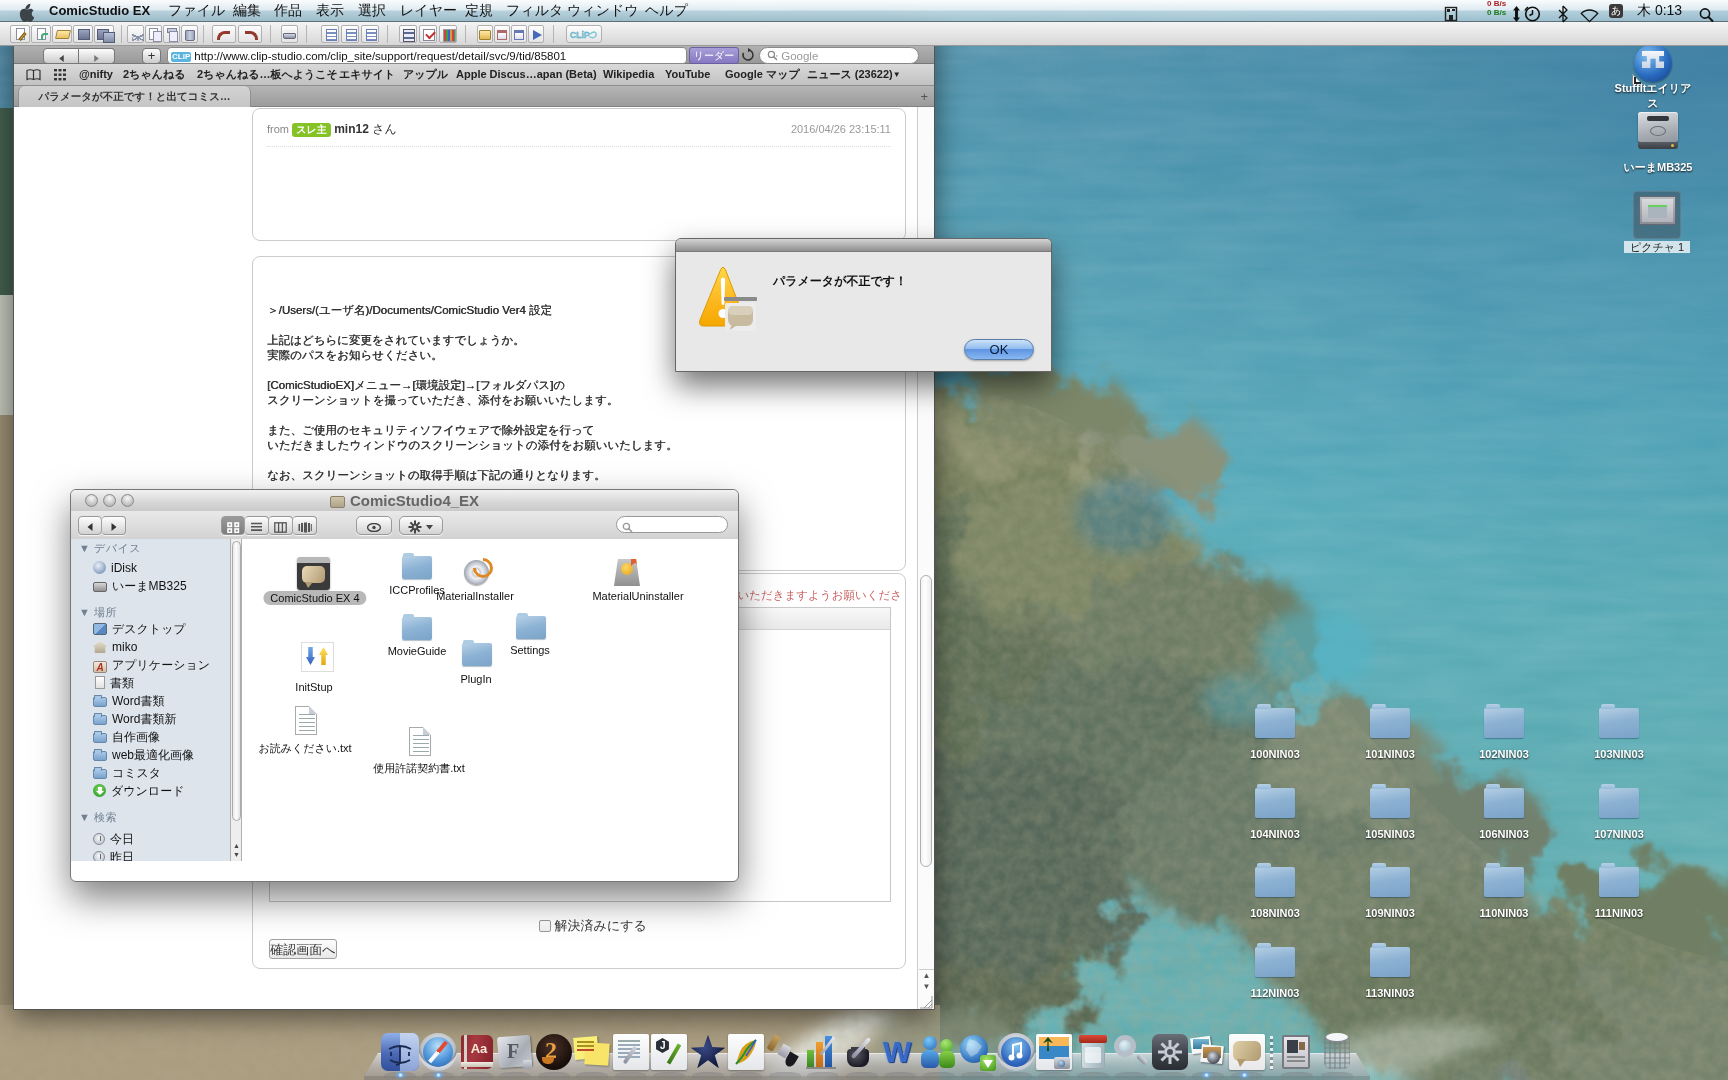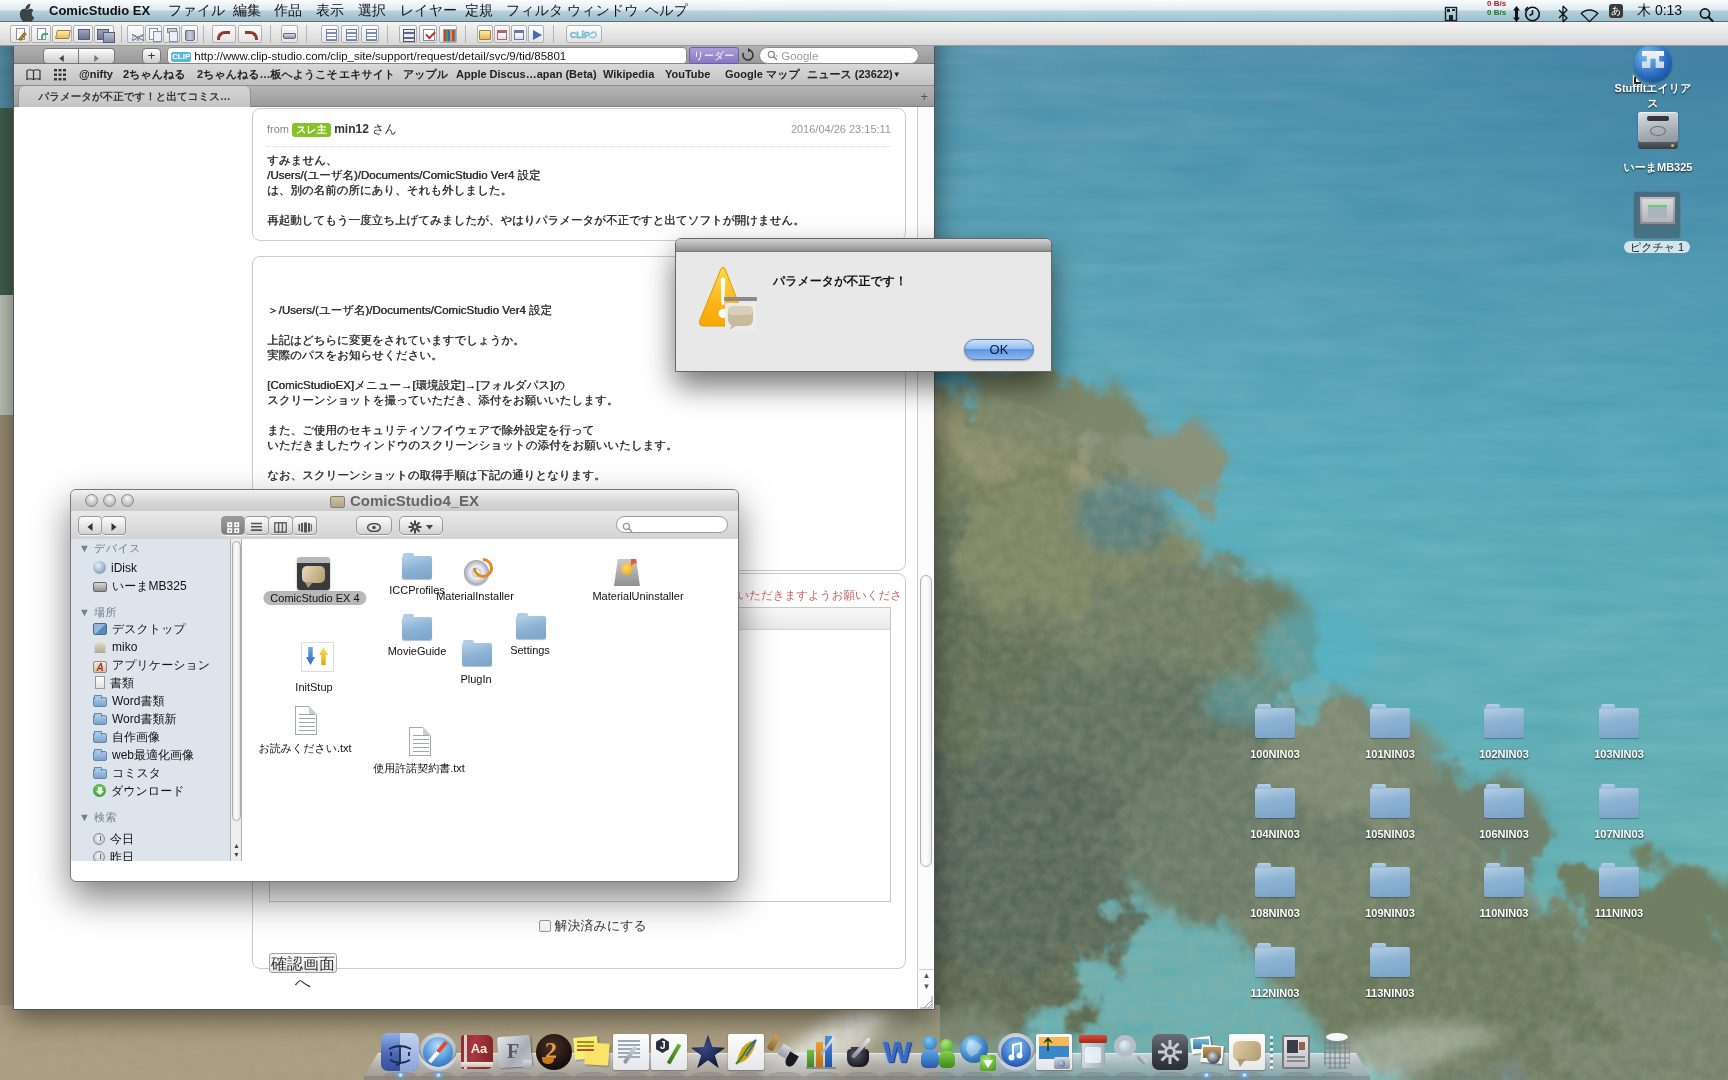--- a/index.html
+++ b/index.html
@@ -324,32 +324,31 @@
     <span class="bmi" style="left:711px">Google マップ</span>
     <span class="bmi" style="left:793px">ニュース (23622)<span style="font-size:8px;vertical-align:1px">▼</span></span>
   </div>
   <div id="tabbar">
     <div id="tab1">パラメータが不正です！と出てコミス…</div>
     <span style="position:absolute;right:6px;top:3px;color:#555;font-size:13px">+</span>
   </div>
   <div id="scontent">
     <div class="postbox" style="left:238px;top:1px;width:654px;height:133px">
       <div class="phead"><span class="pfrom">from</span> <span class="badge" style="background:#85c226">スレ主</span> <b>min12</b> さん<span class="pdate">2016/04/26 23:15:11</span></div>
-      <div class="pbody" style="top:44px">すみません、<br>/Users/(ユーザ名)/Documents/ComicStudio Ver4 設定<br>は、別の名前の所にあり、それも外しました。<br><br>再起動してもう一度立ち上げてみましたが、やはりパラメータが不正ですと出てソフトが開けません。</div>
     </div>
     <div class="postbox" style="left:238px;top:149px;width:654px;height:315px">
       <div class="pbody" style="top:46px">＞/Users/(ユーザ名)/Documents/ComicStudio Ver4 設定<br><br>上記はどちらに変更をされていますでしょうか。<br>実際のパスをお知らせください。<br><br>[ComicStudioEX]メニュー→[環境設定]→[フォルダパス]の<br>スクリーンショットを撮っていただき、添付をお願いいたします。<br><br>また、ご使用のセキュリティソフイウェアで除外設定を行って<br>いただきましたウィンドウのスクリーンショットの添付をお願いいたします。<br><br>なお、スクリーンショットの取得手順は下記の通りとなります。<br><br>[Command]+[Shift]+[3]キーを同時に押します。<br><br>画面全体のスクリーンショットが撮影され、デスクトップに保存されます。</div>
     </div>
     <div class="postbox" style="left:238px;top:466px;width:654px;height:396px">
       <div style="position:absolute;left:18px;top:14px;font-size:11.5px;color:#c75f5f">この件について、引き続きお問い合わせをされる場合は、下記の入力フォームよりご返信いただきますようお願いください。</div>
       <div style="position:absolute;left:16px;top:33px;width:622px;height:295px;border:1px solid #c8c8c8;background:#fff">
         <div style="position:absolute;left:0;top:0;width:100%;height:22px;background:linear-gradient(#f8f8f8,#e9e9e9);border-bottom:1px solid #d5d5d5"></div>
       </div>
       <div style="position:absolute;left:286px;top:343px;font-size:13px;color:#333"><span style="display:inline-block;width:12px;height:12px;border:1px solid #999;border-radius:2px;background:linear-gradient(#fff,#eee);vertical-align:-2px"></span> 解決済みにする</div>
-      <div style="position:absolute;left:16px;top:379px;width:68px;height:20px;border:1px solid #a0a0a0;border-radius:3px;background:linear-gradient(#fdfdfd,#e8e8e8);font-size:16px;color:#333;text-align:center;line-height:19px">確認画面へ</div>
+      <div style="position:absolute;left:16px;top:365px;width:68px;height:20px;border:1px solid #a0a0a0;border-radius:3px;background:linear-gradient(#fdfdfd,#e8e8e8);font-size:13px;color:#333;text-align:center;line-height:19px">確認画面へ</div>
     </div>
   </div>
   <div id="sscroll">
     <div style="position:absolute;left:2px;top:468px;width:12px;height:292px;background:linear-gradient(90deg,#f2f2f2,#fff 40%,#ececec);border:1px solid #b0b0b0;border-radius:7px"></div>
     <div style="position:absolute;left:1px;bottom:14px;width:15px;height:26px;border-top:1px solid #ccc;text-align:center;color:#555;font-size:8px;line-height:11px">▲<br>▼</div>
     <svg style="position:absolute;right:1px;bottom:0" width="14" height="14">
         <path d="M13 1 L13 13 L1 13 M13 5 L5 13 M13 9 L9 13" stroke="#999" stroke-width="1" fill="none"></path>
       </svg>
   </div>
 </div>
@@ -650,21 +649,21 @@
     <span style="position:absolute;left:12px;top:14px;width:16px;height:10px;border-radius:50%;border:1.5px solid #6a7078"></span>
     <span style="position:absolute;left:0;top:30px;width:40px;height:7px;border-radius:0 0 3px 3px;background:linear-gradient(#585d63,#3a3e44)"></span>
     <span style="position:absolute;left:33px;top:31.5px;width:3px;height:3px;border-radius:50%;background:#d8c040"></span>
   </div>
   <div class="dlabel" style="left:1615px;top:160px;width:86px">いーまMB325</div>
   <div class="abs" style="left:1633px;top:191px;width:48px;height:48px;background:rgba(60,70,80,.45);border:1px solid rgba(120,140,160,.5);border-radius:4px">
     <span style="position:absolute;left:5px;top:4px;width:37px;height:29px;background:linear-gradient(#b8bcc0,#8a8e94);border:1px solid #667"></span>
     <span style="position:absolute;left:8px;top:7px;width:31px;height:23px;background:linear-gradient(#d8dadd,#b0b4ba)"></span>
     <span style="position:absolute;left:14px;top:13px;width:19px;height:13px;background:#aab4bc;border-top:2px solid #68d060"></span>
   </div>
-  <div class="dlabel" style="left:1622px;top:240px;width:70px"><span style="background:rgba(255,255,255,.75);color:#222;border-radius:6px;padding:0 6px;font-weight:normal;text-shadow:none">ピクチャ 1</span></div>
+  <div class="dlabel" style="left:1622px;top:240px;width:70px"><span style="background:rgba(255,255,255,.75);color:#222;border-radius:0;padding:0 6px;font-weight:normal;text-shadow:none">ピクチャ 1</span></div>
 </div>
 <div id="folders">
   <div class="fold" style="left:1255px;top:708px"></div>
     <div class="dlabel" style="left:1235px;top:748px;width:80px">100NIN03</div>
   <div class="fold" style="left:1370px;top:708px"></div>
     <div class="dlabel" style="left:1350px;top:748px;width:80px">101NIN03</div>
   <div class="fold" style="left:1484px;top:708px"></div>
     <div class="dlabel" style="left:1464px;top:748px;width:80px">102NIN03</div>
   <div class="fold" style="left:1599px;top:708px"></div>
     <div class="dlabel" style="left:1579px;top:748px;width:80px">103NIN03</div>

